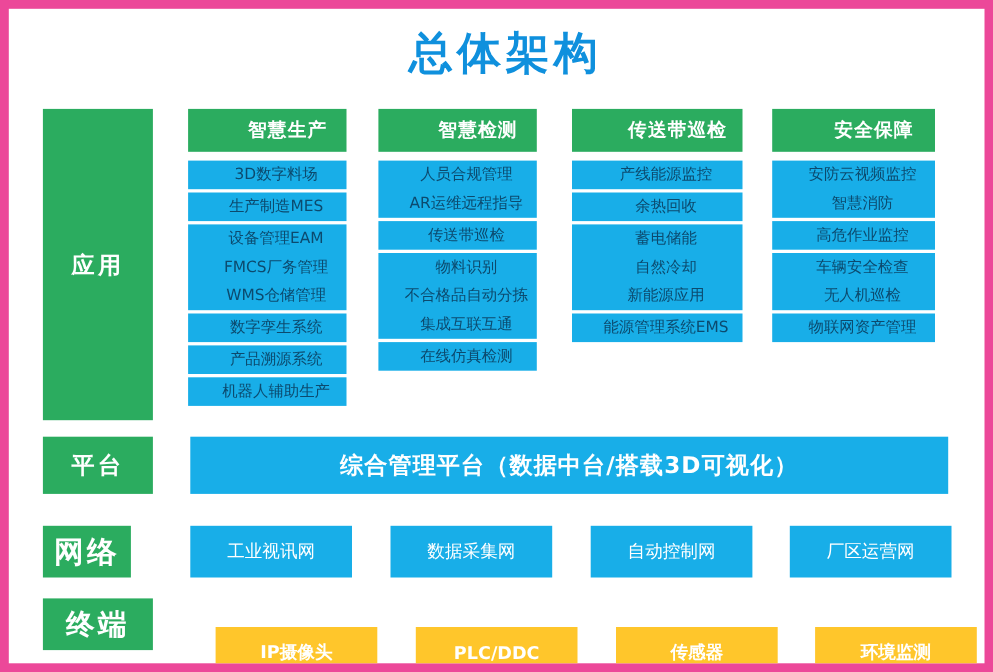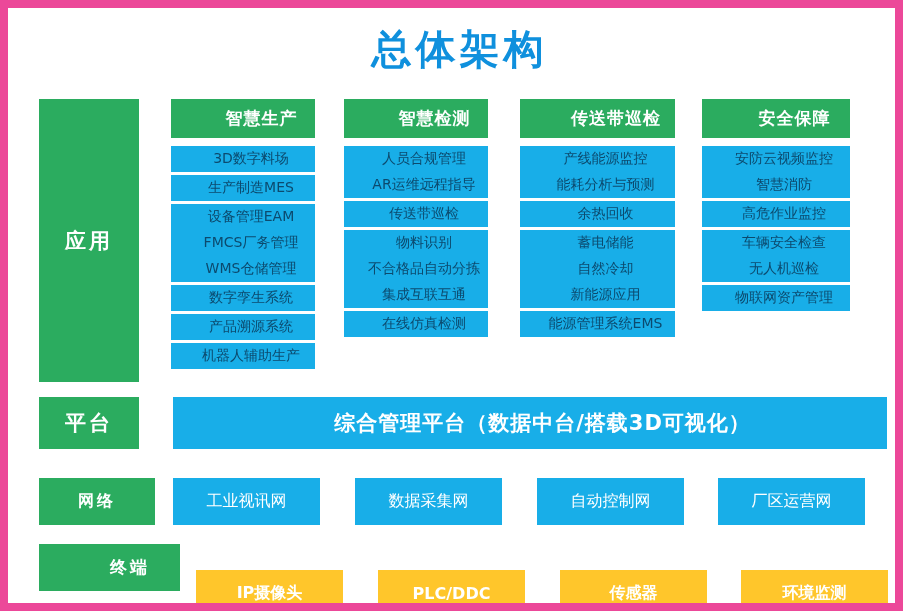--- a/index.html
+++ b/index.html
@@ -38,22 +38,22 @@
     background: #2bac5f;
     color: #ffffff;
     font-weight: bold;
     display: flex;
     align-items: center;
     justify-content: center;
     letter-spacing: 3px;
   }
   #label-app   { left: 31px; top: 91px;  width: 100px; height: 283px; font-size: 21px; }
   #label-plat  { left: 31px; top: 389px; width: 100px; height: 52px;  font-size: 21px; }
-  #label-net   { left: 31px; top: 470px; width: 116px; height: 47px;  font-size: 16px; }
-  #label-term  { left: 31px; top: 536px; width: 100px; height: 47px;  font-size: 17px; padding-left: 41px; }
+  #label-net   { left: 31px; top: 470px; width: 80px; height: 47px;  font-size: 27px; }
+  #label-term  { left: 31px; top: 536px; width: 100px; height: 47px;  font-size: 26px; }
 
   
   .app-col {
     position: absolute;
     top: 91px;
     width: 144px;
   }
   #app-col-0 { left: 163px; }
   #app-col-1 { left: 336px; }
   #app-col-2 { left: 512px; width: 155px; }
@@ -95,21 +95,20 @@
     width: 689px;
     height: 52px;
     background: #18aee8;
     color: #ffffff;
     font-size: 21px;
     font-weight: bold;
     display: flex;
     align-items: center;
     justify-content: center;
     letter-spacing: 1px;
-    padding-left: 25px;
   }
 
   
   .tile {
     position: absolute;
     color: #ffffff;
     display: flex;
     align-items: center;
     justify-content: center;
     font-size: 16px;
@@ -171,21 +170,20 @@
         <div class="app-item">集成互联互通</div>
       </div>
       <div class="app-group">
         <div class="app-item">在线仿真检测</div>
       </div>
     </div>
   <div class="app-col" id="app-col-2">
       <div class="app-head">传送带巡检</div>
       <div class="app-group">
         <div class="app-item">产线能源监控</div>
-        <div class="app-item">能耗分析与预测</div>
       </div>
       <div class="app-group">
         <div class="app-item">余热回收</div>
       </div>
       <div class="app-group">
         <div class="app-item">蓄电储能</div>
         <div class="app-item">自然冷却</div>
         <div class="app-item">新能源应用</div>
       </div>
       <div class="app-group">

